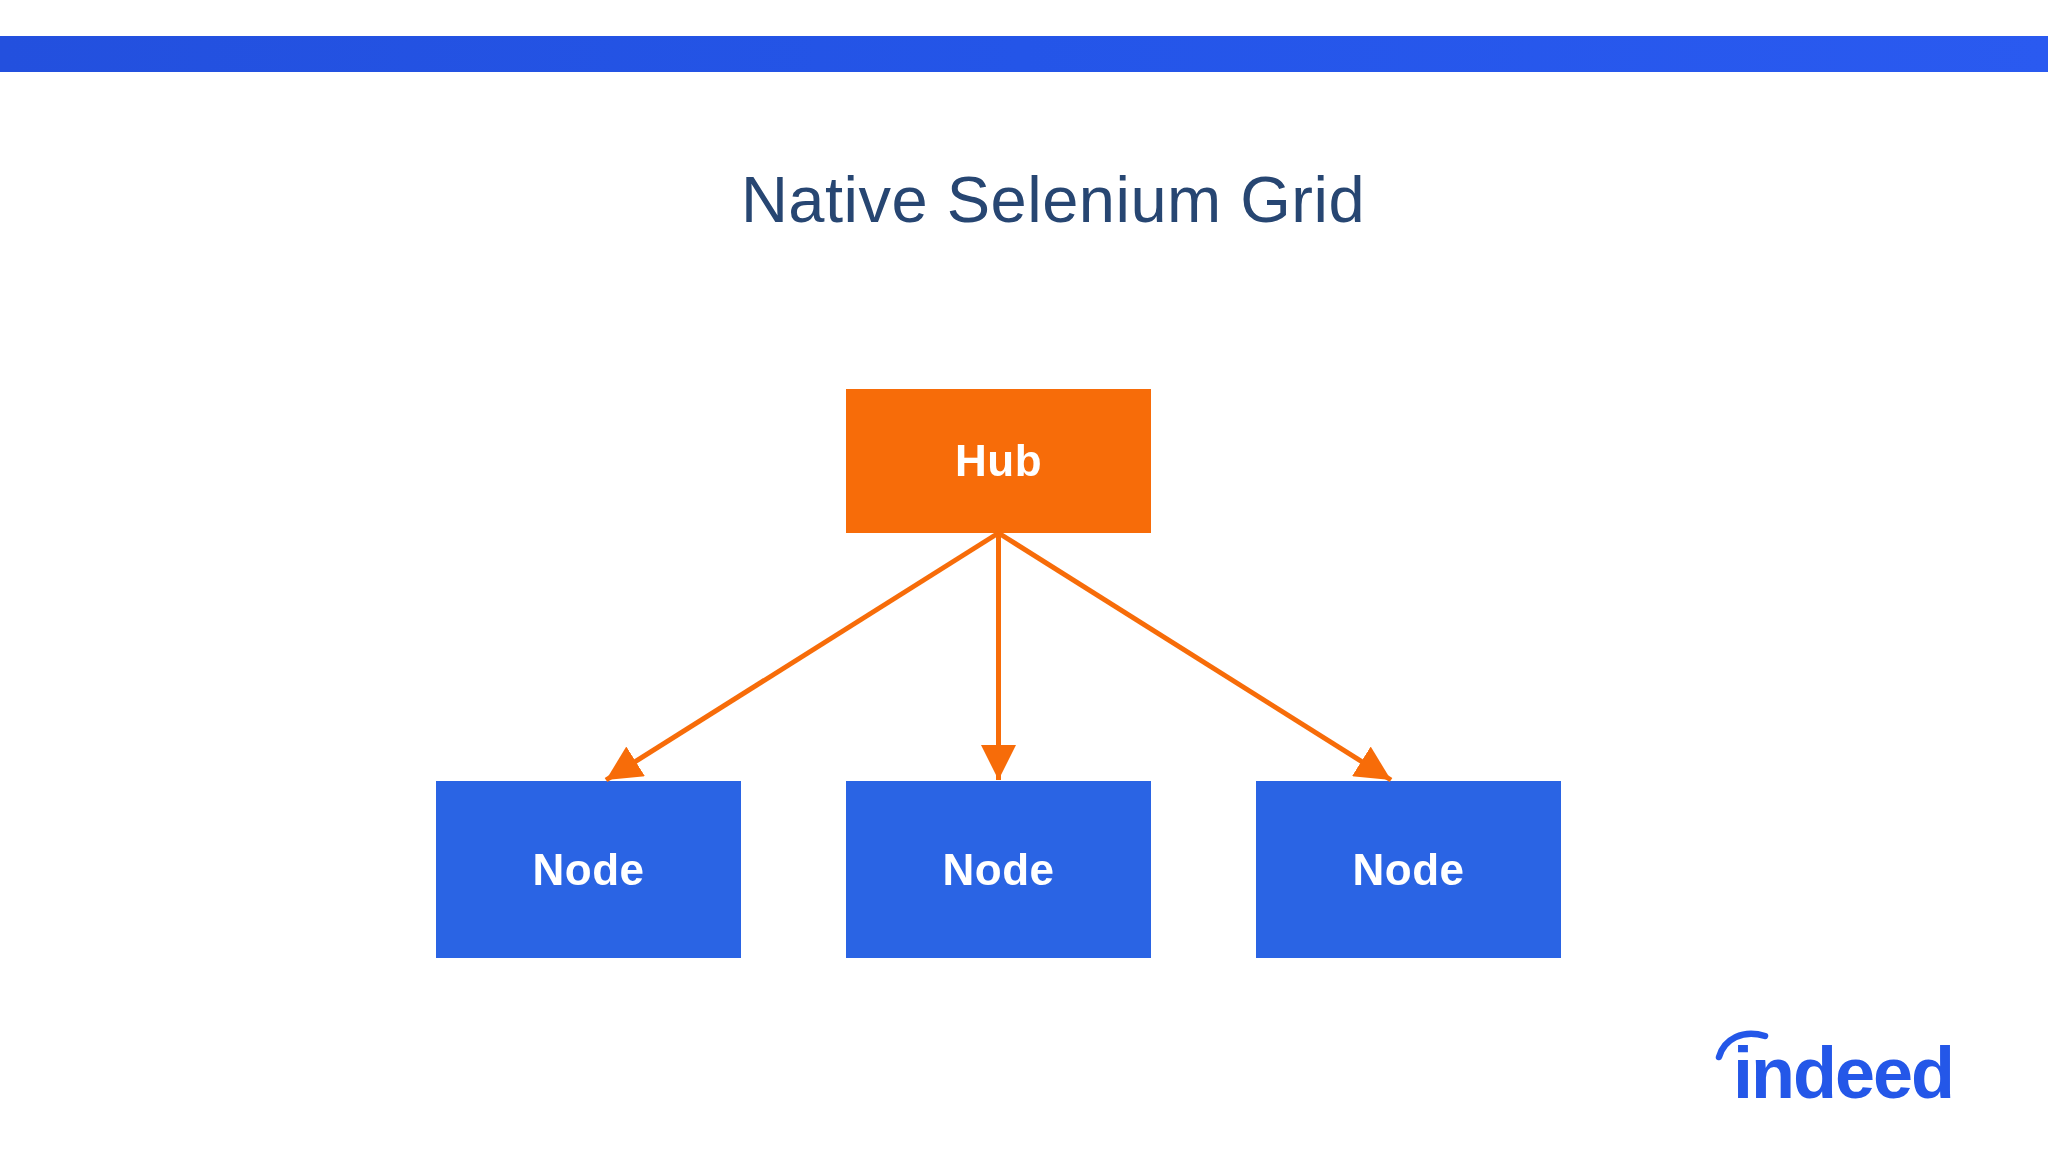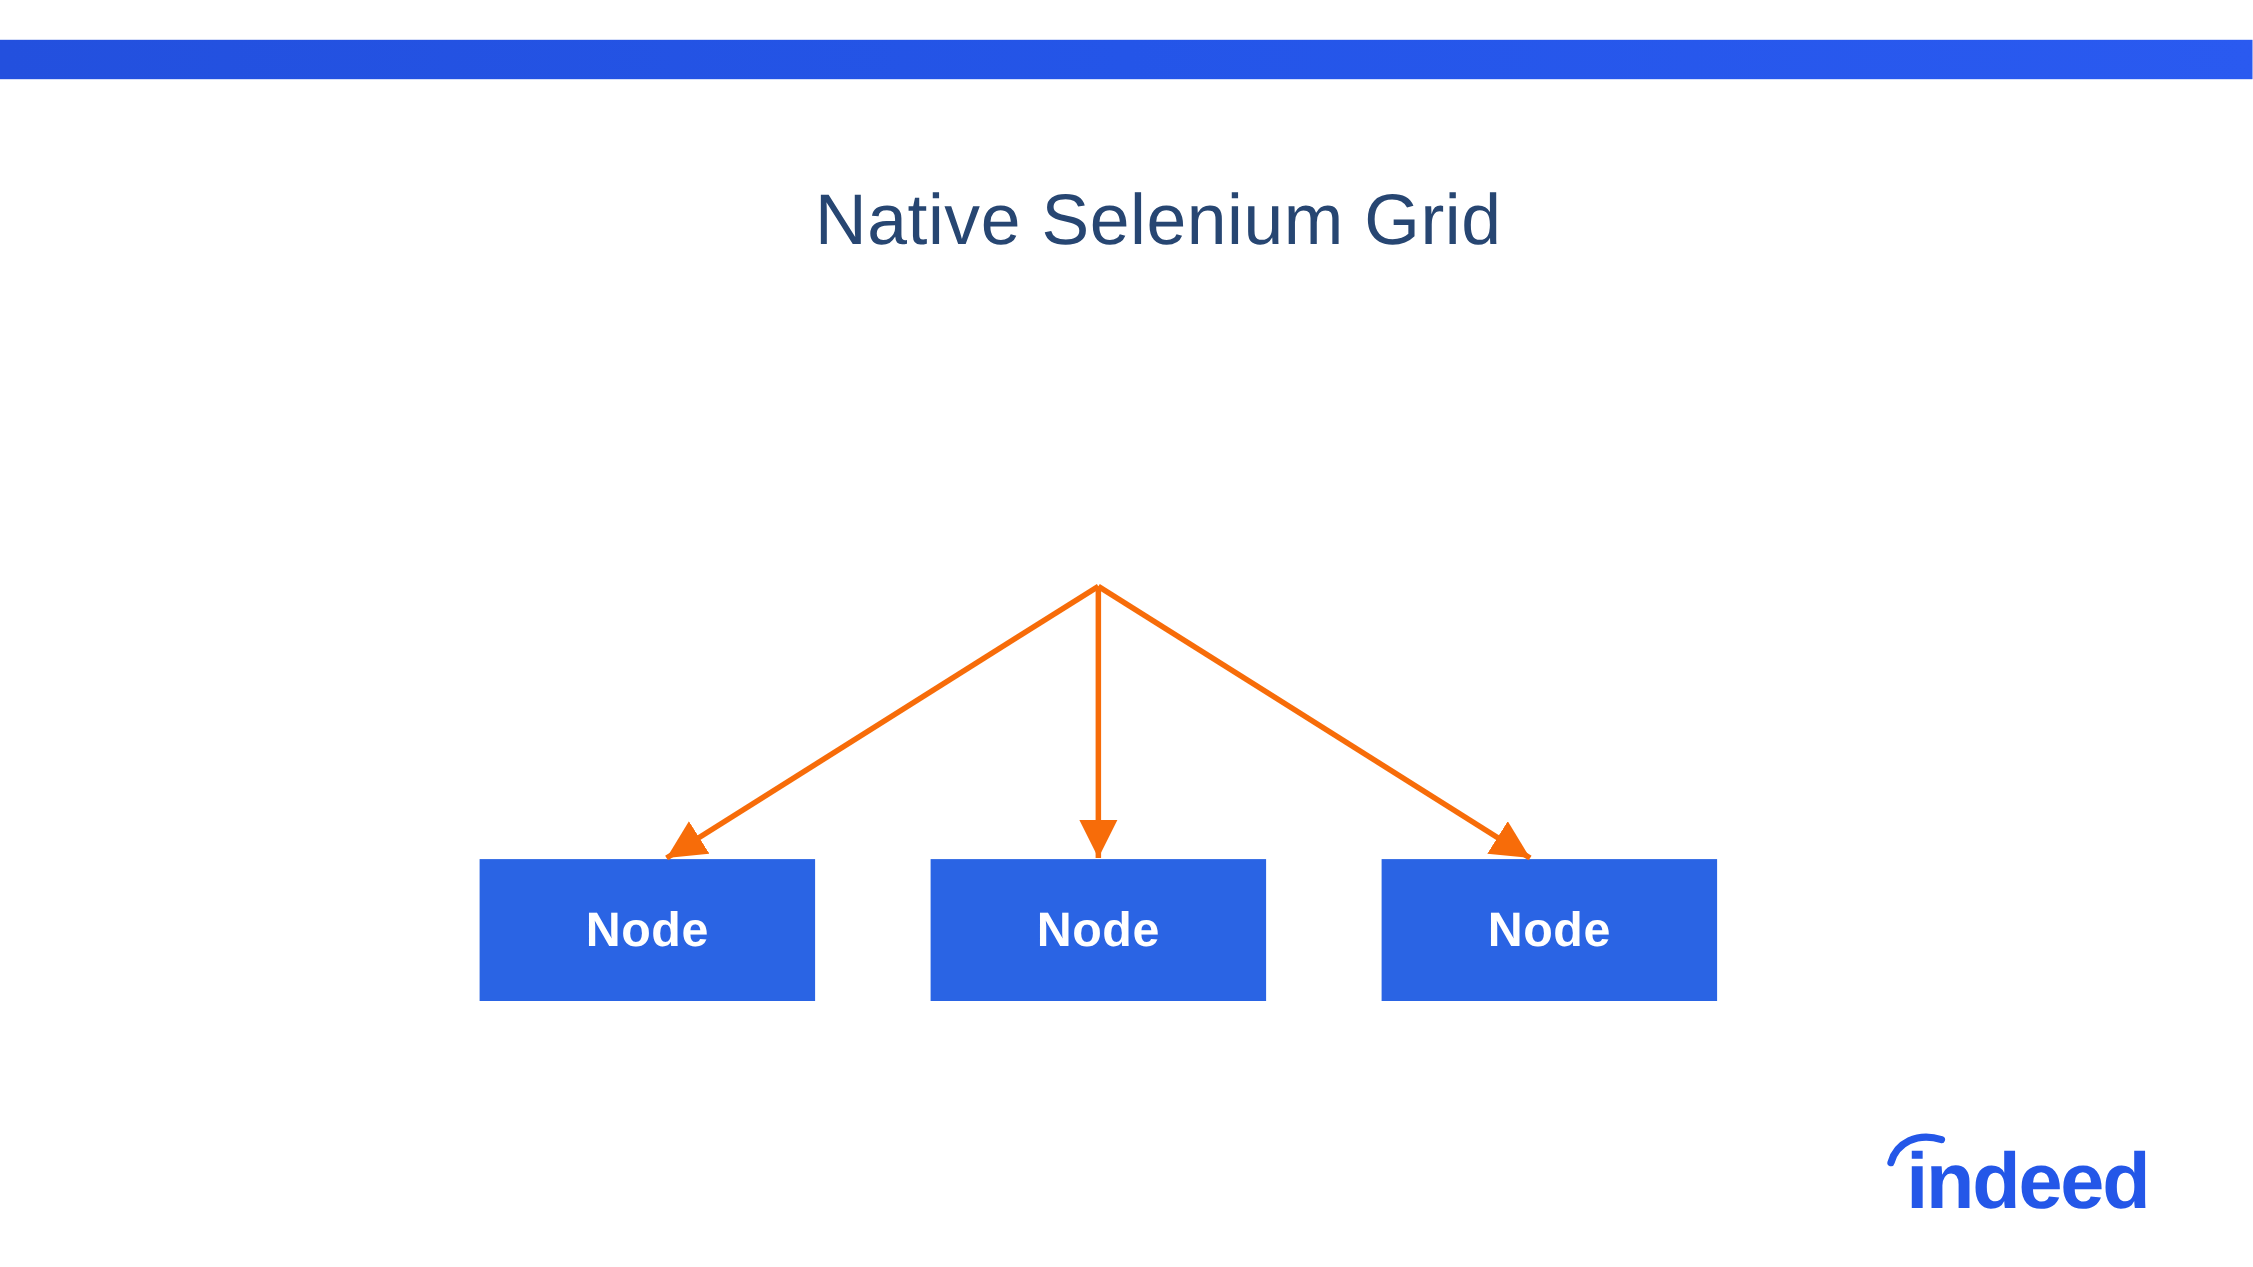--- a/index.html
+++ b/index.html
@@ -43,21 +43,21 @@
     font-weight: 700;
     letter-spacing: 0.5px;
   }
   .hub-box {
     left: 846px; top: 353px;
     width: 305px; height: 144px;
     background: var(--hub, #f76c09);
   }
   .node-box {
     top: 745px;
-    width: 305px; height: 129px;
+    width: 305px; height: 177px;
     background: var(--node, #2a64e4);
   }
   .node-1 { left: 436px; }
   .node-2 { left: 846px; }
   .node-3 { left: 1256px; }
   .arrows-svg {
     position: absolute;
     left: 0; top: 0;
     width: 2048px; height: 1152px;
     pointer-events: none;
@@ -91,20 +91,23 @@
 </style>
 </head>
 <body>
 
 <div class="stage">
 
   <div class="top-bar"></div>
 
   <div class="page-title">Native Selenium Grid</div>
 
+  <div class="box hub-box">
+    <span>Hub</span>
+  </div>
 
   <div class="box node-box node-1">
     <span>Node</span>
   </div>
 
   <div class="box node-box node-2">
     <span>Node</span>
   </div>
 
   <div class="box node-box node-3">

